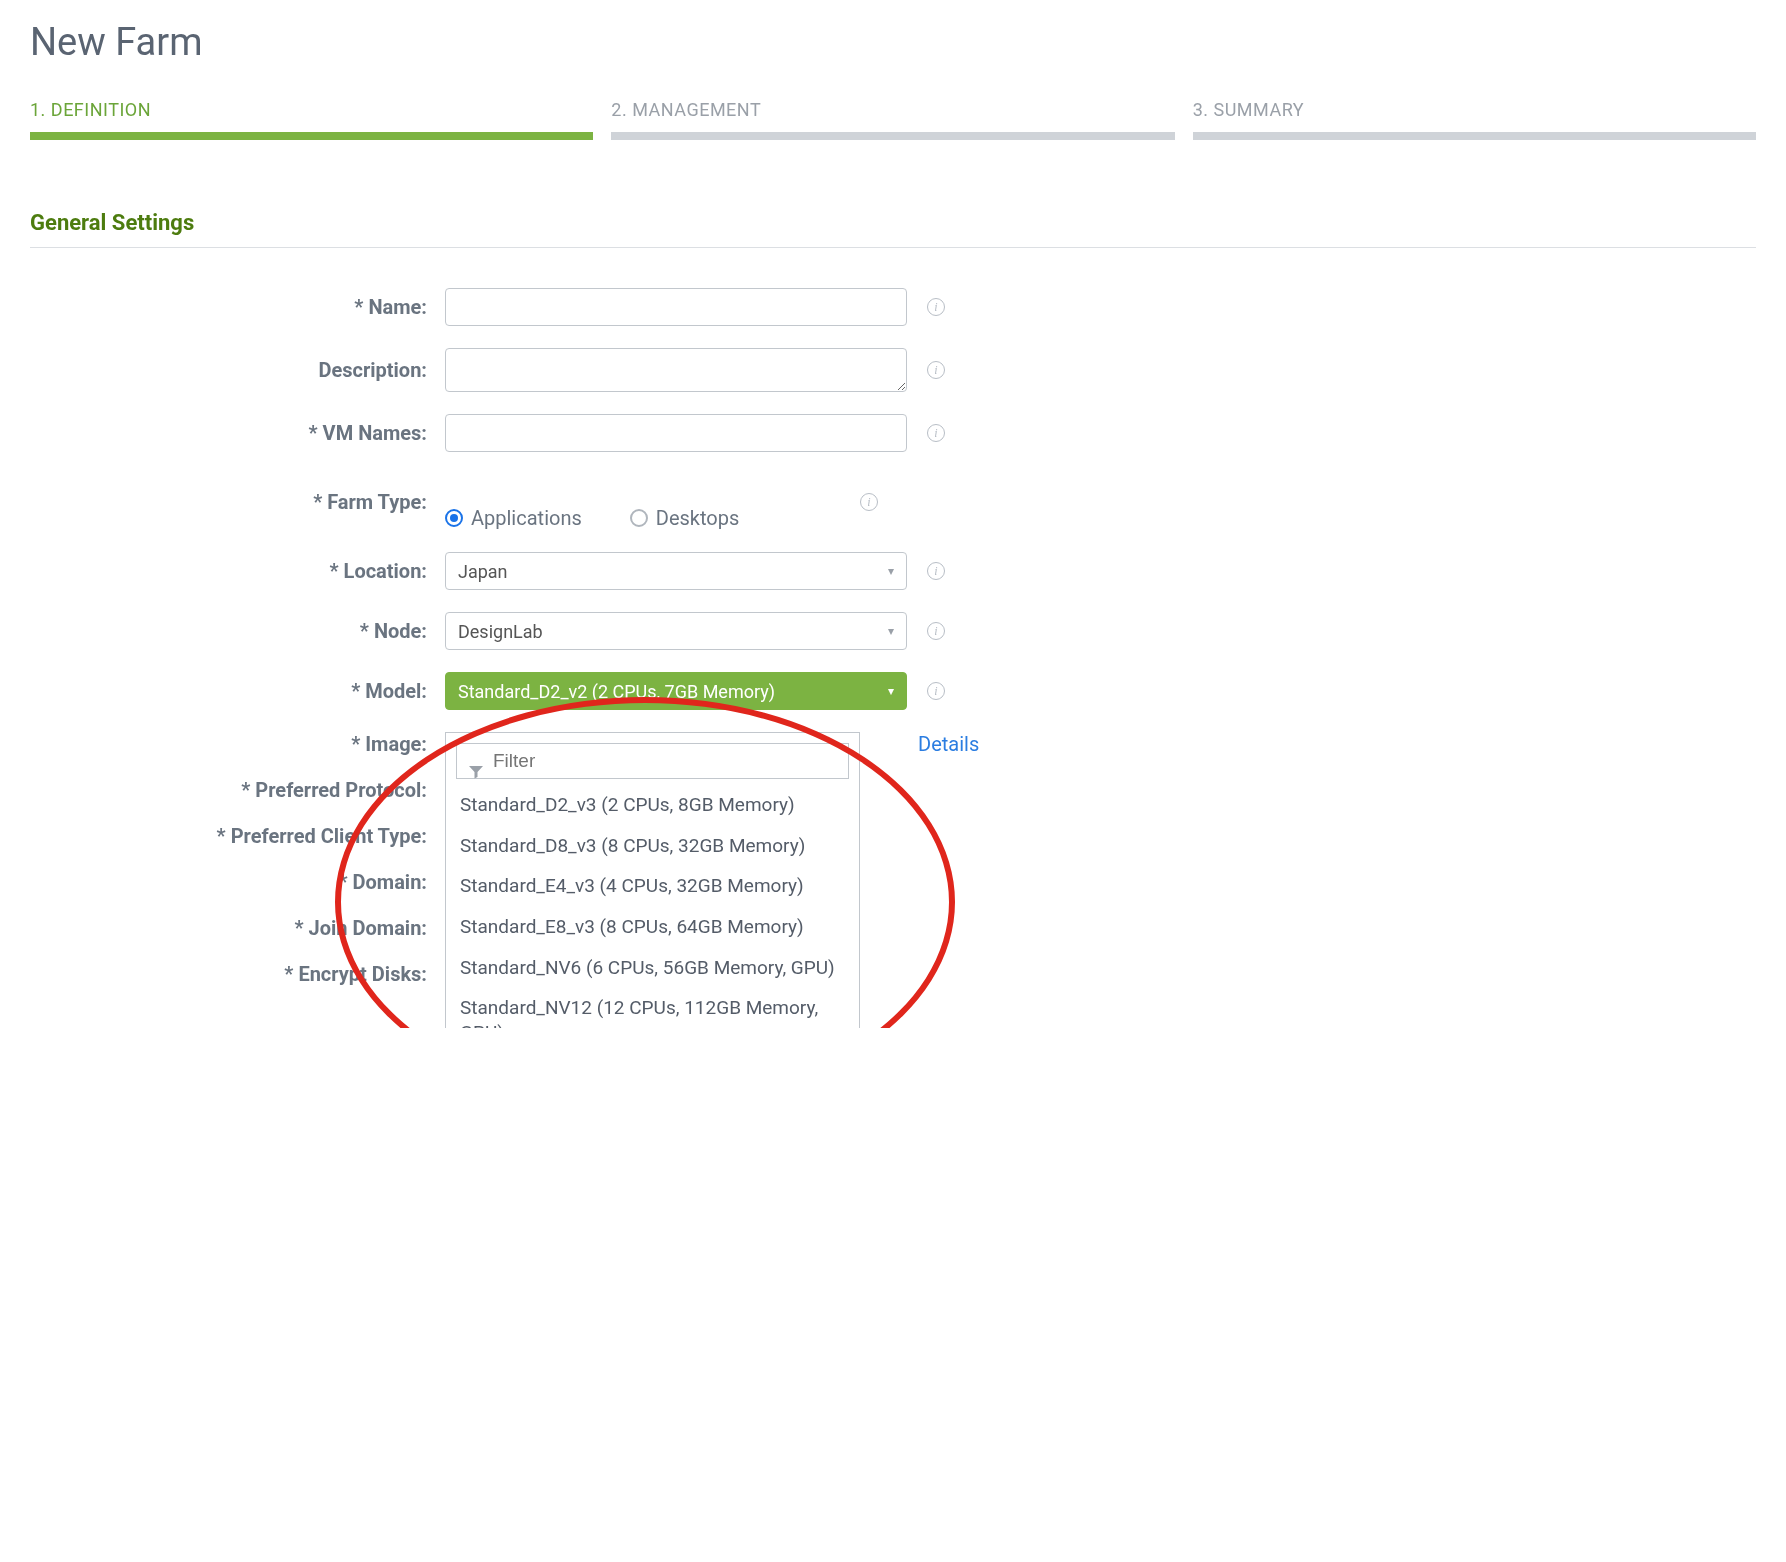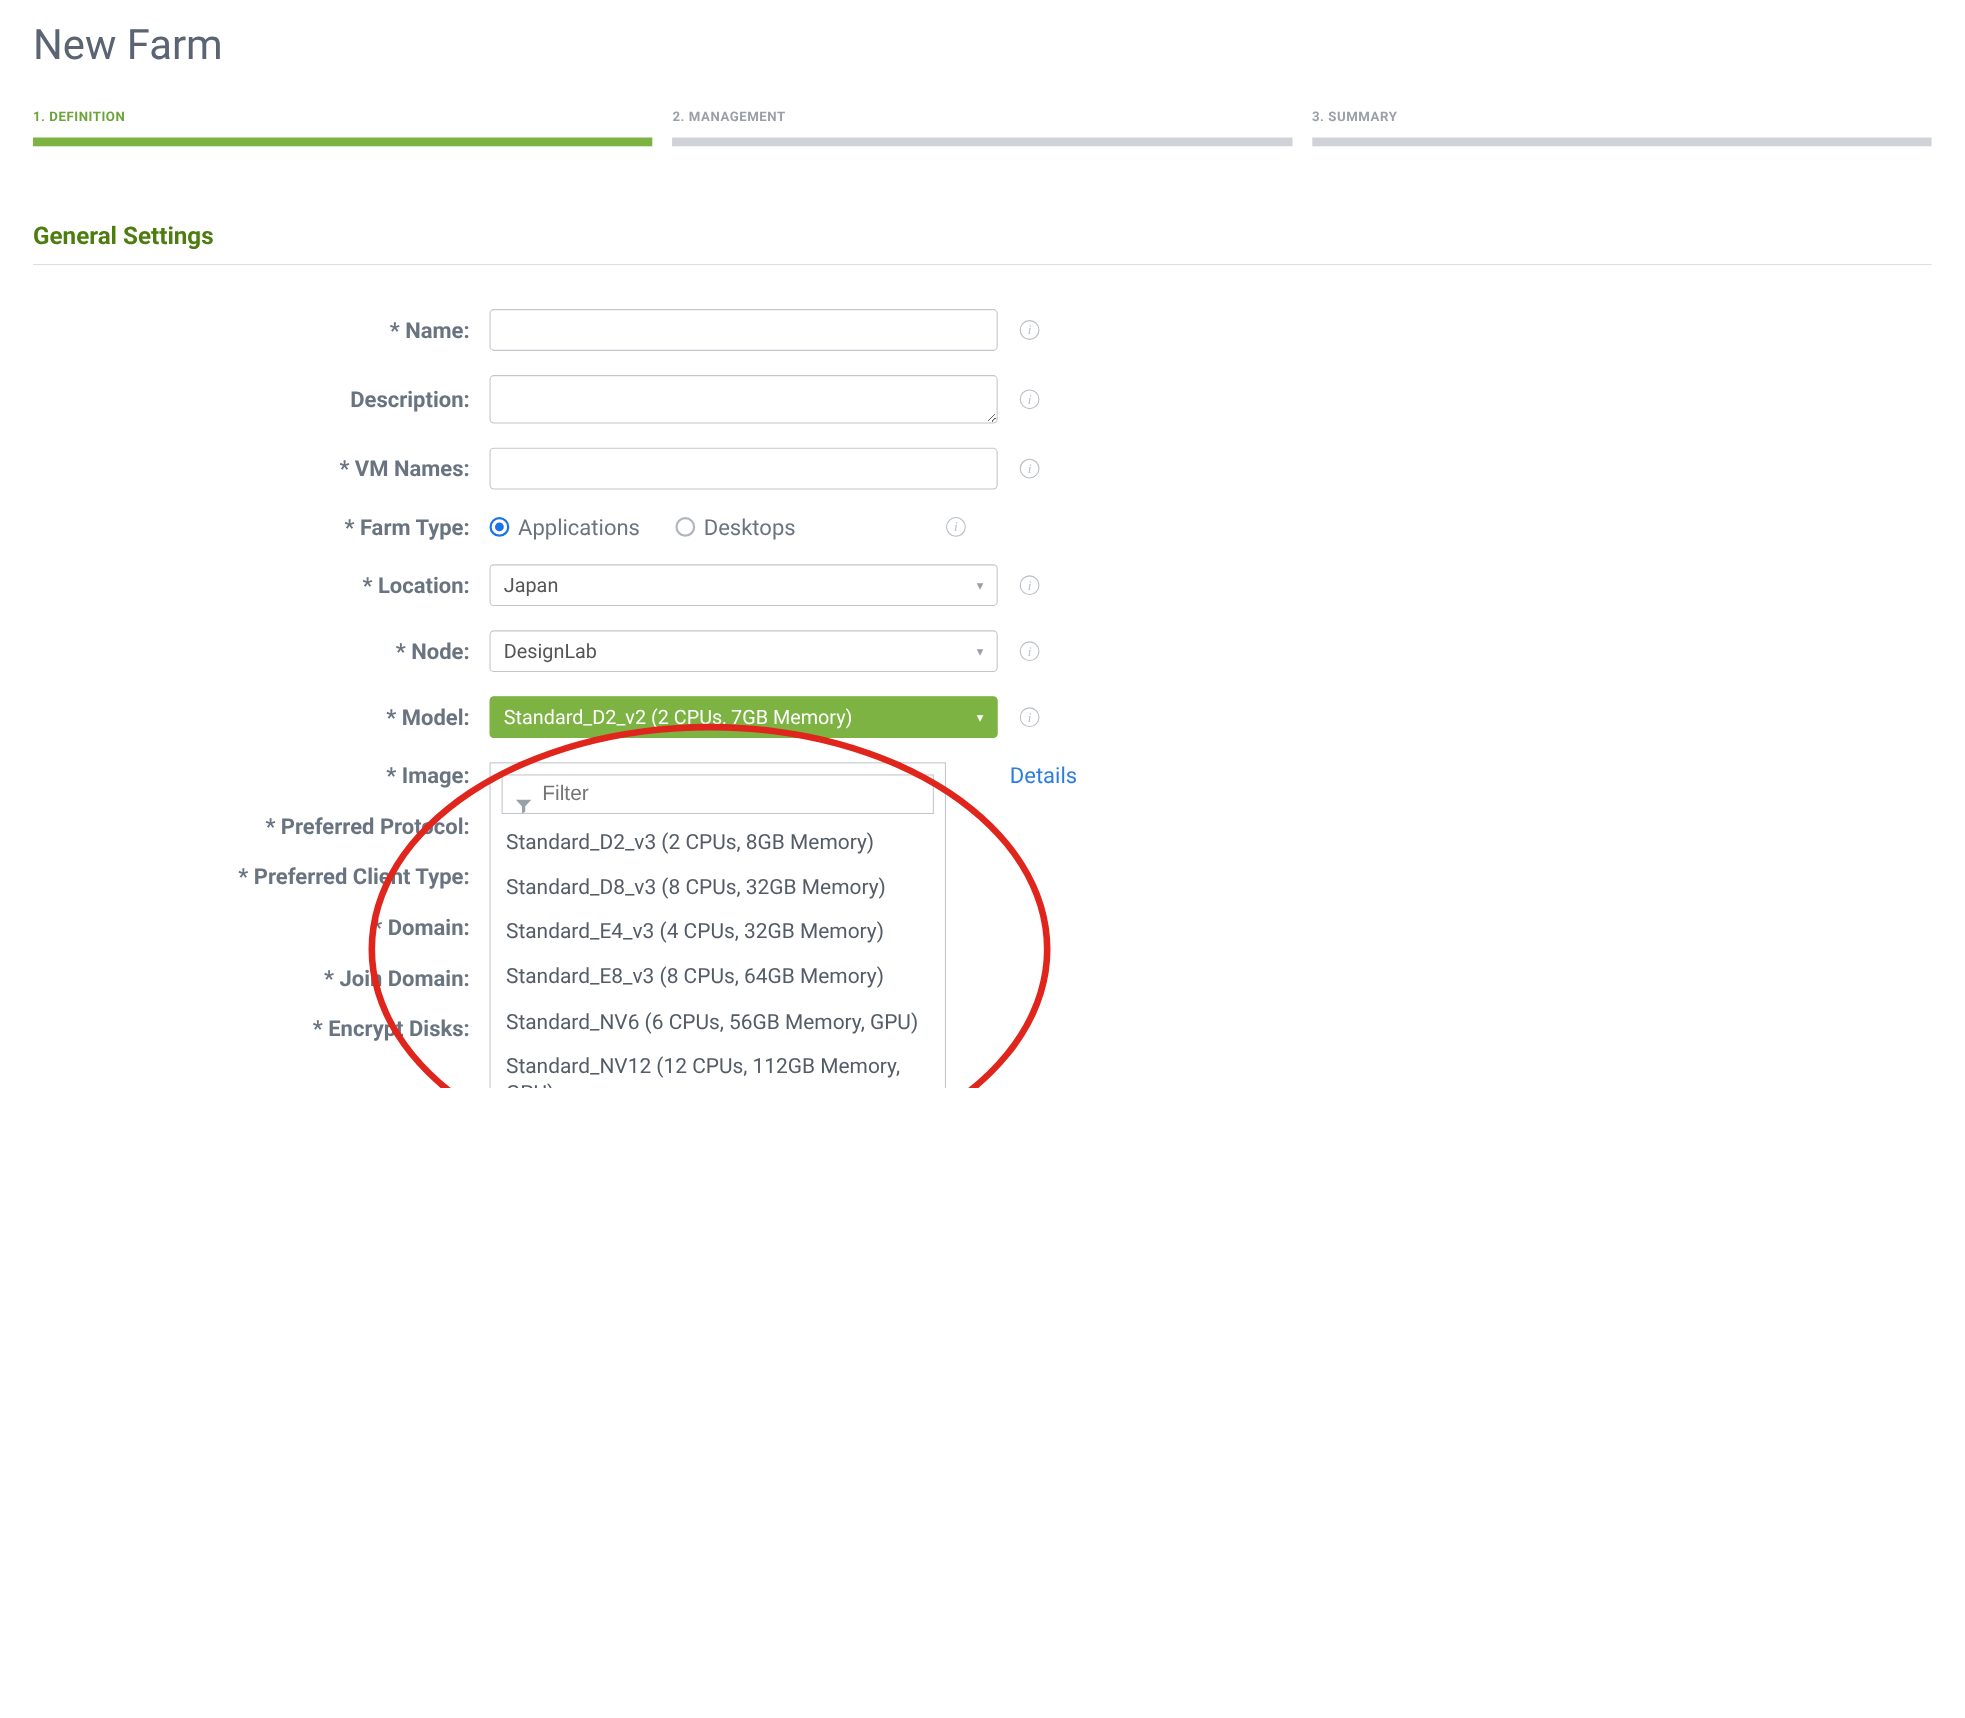--- a/index.html
+++ b/index.html
@@ -18,22 +18,22 @@
     }
     .wizard-steps {
       display: flex;
       gap: 18px;
       margin-bottom: 70px;
     }
     .wizard-step {
       flex: 1;
     }
     .wizard-step-label {
-      font-size: 12px;
-      font-weight: 700;
+      font-size: 18px;
+      font-weight: 400;
       letter-spacing: 0.5px;
       padding-bottom: 12px;
       color: #9aa0a8;
     }
     .wizard-step.active .wizard-step-label {
       color: #6ba539;
     }
     .wizard-step-bar {
       height: 8px;
       background: #cfd3d8;
@@ -111,22 +111,23 @@
       justify-content: center;
       font-size: 12px;
       color: #b8bec6;
       margin-left: 20px;
       font-style: italic;
       font-family: Georgia, serif;
     }
     .radio-group {
       display: flex;
       align-items: center;
-      gap: 32px;
+      gap: 48px;
       width: 395px;
+      margin-top: 32px;
     }
     .radio-option {
       display: flex;
       align-items: center;
       gap: 8px;
       font-size: 20px;
       color: #6a7480;
     }
     .radio-circle {
       width: 18px;

